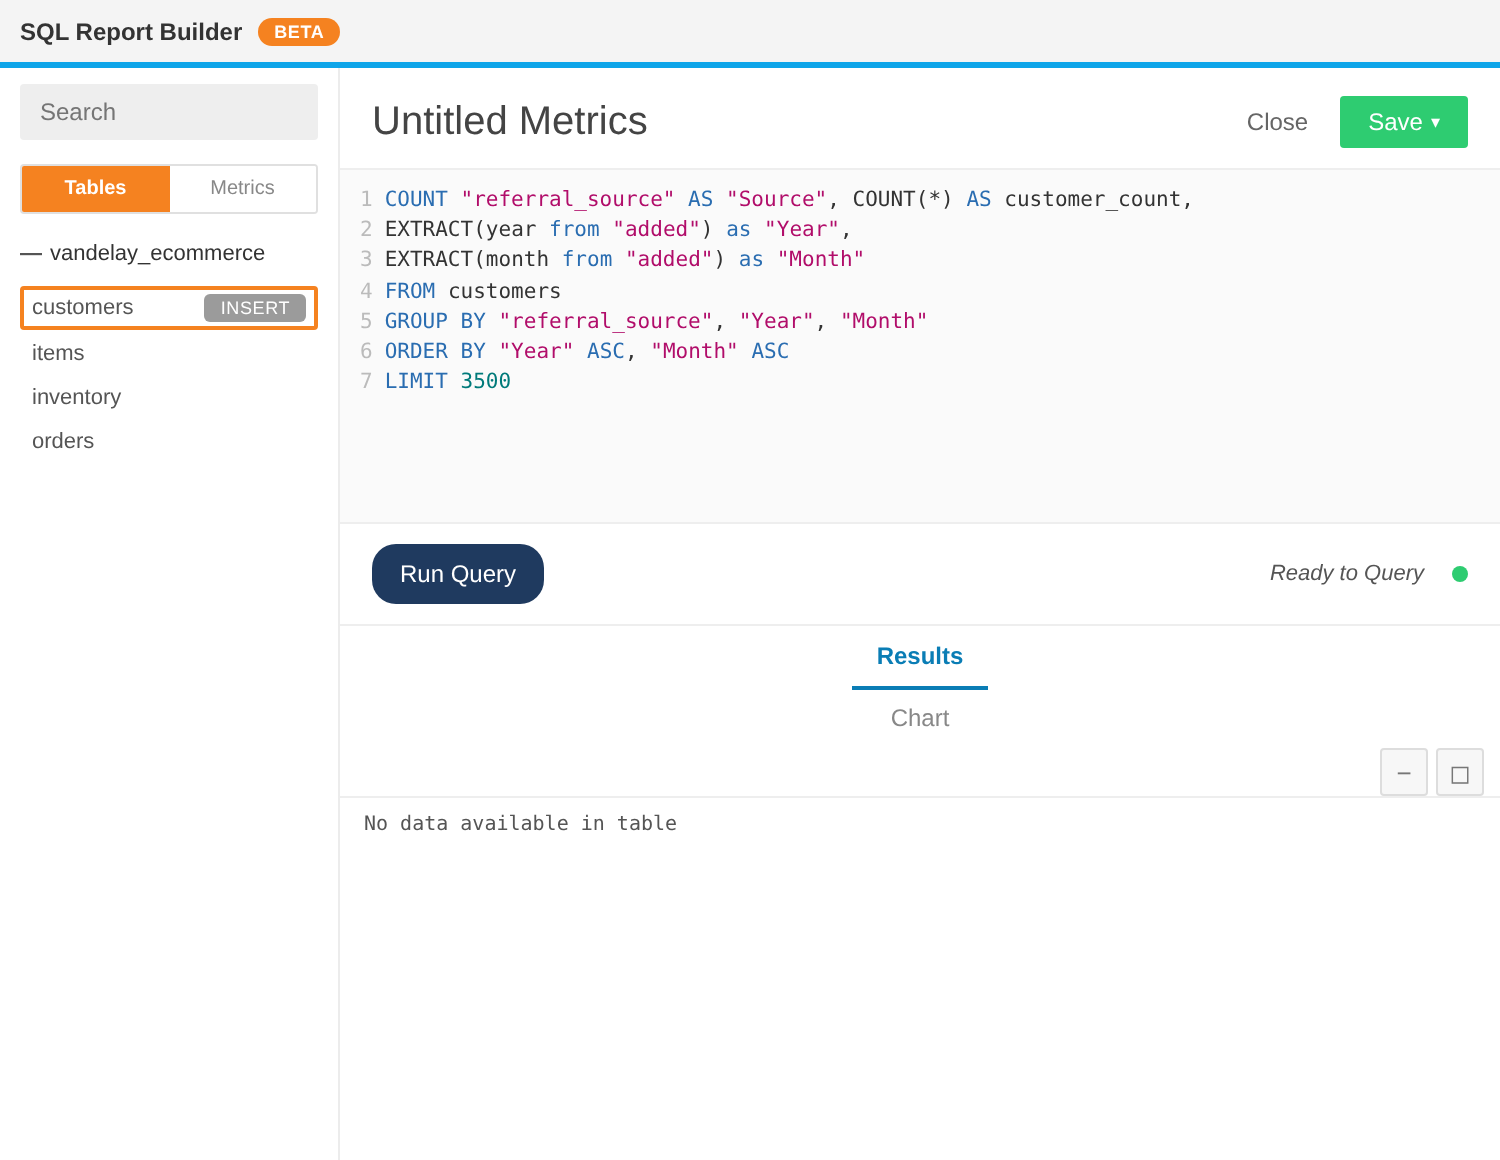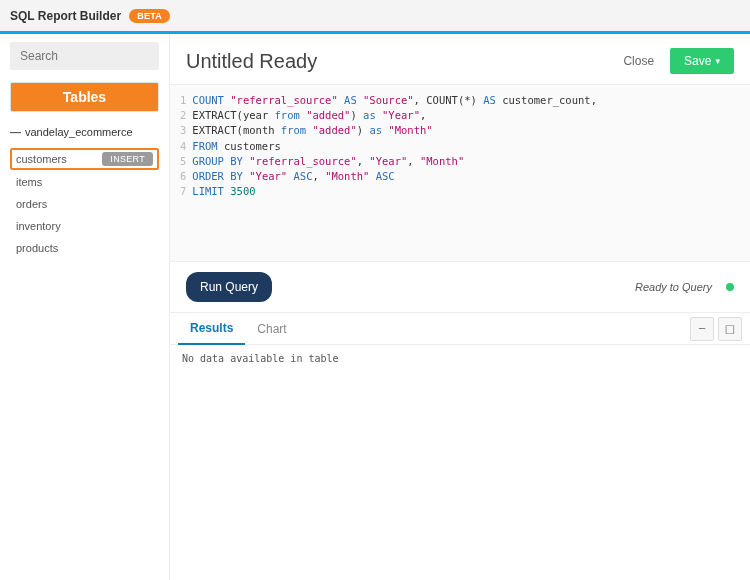--- a/index.html
+++ b/index.html
@@ -4,21 +4,21 @@
   <style>
     * { box-sizing: border-box; margin: 0; padding: 0; }
     body { font-family: -apple-system, BlinkMacSystemFont, "Segoe UI", Arial, sans-serif; font-size: 13px; color: #333; background: #fff; width: 750px; height: 580px; overflow: hidden; }
     .topbar { height: 34px; background: #f4f4f4; border-bottom: 3px solid #0ea5e9; display: flex; align-items: center; padding: 0 10px; gap: 8px; }
     .topbar-title { font-weight: 600; font-size: 12px; }
     .beta-badge { background: #f58220; color: #fff; font-size: 9px; font-weight: 700; padding: 2px 8px; border-radius: 10px; letter-spacing: 0.3px; }
     .main { display: flex; height: calc(580px - 34px); }
     .sidebar { width: 170px; border-right: 1px solid #ececec; background: #fff; padding: 8px 10px; }
     .search-input { width: 100%; height: 28px; background: #eee; border: none; padding: 12px 10px; color: #888; font-size: 12px; border-radius: 2px; outline: none; }
     .side-tabs { display: flex; margin: 12px 0 10px; border: 1px solid #e0e0e0; border-radius: 2px; overflow: hidden; }
-    .side-tab { flex: 1; text-align: center; padding: 6px 0; font-size: 14px; color: #888; cursor: pointer; background: #fff; }
+    .side-tab { flex: 1; text-align: center; padding: 6px 0; font-size: 10px; color: #888; cursor: pointer; background: #fff; }
     .side-tab.active { background: #f58220; color: #fff; font-weight: 600; }
     .db-group { margin-top: 10px; }
     .db-head { font-size: 11px; color: #333; padding: 4px 0; display: flex; align-items: center; gap: 4px; cursor: pointer; }
     .minus-icon { font-weight: bold; color: #555; }
     .table-list { margin-top: 6px; }
     .table-item { display: flex; justify-content: space-between; align-items: center; padding: 4px 6px; font-size: 11px; color: #555; border-radius: 2px; cursor: pointer; margin: 2px 0; }
     .table-item.selected { border: 2px solid #f58220; background: #fff; padding: 2px 4px; }
     .insert-chip { background: #9b9b9b; color: #fff; font-size: 9px; padding: 2px 8px; border-radius: 3px; letter-spacing: 0.3px; }
     .content { flex: 1; display: flex; flex-direction: column; }
     .header-row { display: flex; align-items: center; padding: 14px 16px 10px; gap: 10px; }
@@ -33,70 +33,68 @@
     .tok-str { color: #b10d6a; }
     .tok-fn { color: #333; }
     .tok-num { color: #007a7a; }
     .tok-id { color: #333; }
     .runbar { display: flex; align-items: center; padding: 10px 16px; gap: 10px; }
     .run-btn { background: #1f3a5f; color: #fff; border: none; padding: 8px 14px; border-radius: 12px; font-size: 12px; cursor: pointer; }
     .spacer { flex: 1; }
     .status-label { font-size: 11px; font-style: italic; color: #555; }
     .status-dot { width: 8px; height: 8px; border-radius: 50%; background: #2ecc71; display: inline-block; margin-left: 4px; vertical-align: middle; }
     .results-area { border-top: 1px solid #eee; }
-    .result-tabs { display: flex; align-items: center; padding: 0 8px; border-bottom: 1px solid #eee; }
+    .result-tabs { display: flex; align-items: center; padding: 0 8px; border-bottom: 1px solid #eee; flex-direction: column; }
     .result-tab { padding: 8px 12px; font-size: 12px; color: #888; cursor: pointer; }
     .result-tab.active { color: #0a7db5; font-weight: 600; border-bottom: 2px solid #0a7db5; margin-bottom: -1px; }
     .result-tools { margin-left: auto; display: flex; gap: 4px; }
     .tool-btn { width: 24px; height: 24px; border: 1px solid #ddd; background: #f7f7f7; display: flex; align-items: center; justify-content: center; cursor: pointer; border-radius: 2px; color: #777; font-size: 13px; }
     .no-data { padding: 8px 12px; font-family: Menlo, Consolas, monospace; font-size: 10px; color: #555; }
   </style>
 </head>
 <body>
 
 <div class="topbar">
   <span class="topbar-title">SQL Report Builder</span>
   <span class="beta-badge">BETA</span>
 </div>
 
 <div class="main">
   <div class="sidebar">
     <input class="search-input" placeholder="Search" style="">
     <div class="side-tabs">
       <div class="side-tab active">Tables</div>
+      <div class="side-tab">Metrics</div>
     </div>
     <div class="db-group">
       <div class="db-head">
         <span class="minus-icon">—</span>
         <span>vandelay_ecommerce</span>
       </div>
       <div class="table-list" id="table-list">
           <div class="table-item selected">
             <span>customers</span>
             <span class="insert-chip">INSERT</span>
           </div>
           <div class="table-item">
             <span>items</span>
           </div>
           <div class="table-item">
-            <span>orders</span>
-          </div>
-          <div class="table-item">
             <span>inventory</span>
           </div>
           <div class="table-item">
-            <span>products</span>
+            <span>orders</span>
           </div>
         </div>
     </div>
   </div>
 
   <div class="content">
     <div class="header-row">
-      <div class="report-title">Untitled Ready</div>
+      <div class="report-title">Untitled Metrics</div>
       <span class="close-link">Close</span>
       <button class="save-btn">
         <span>Save</span>
         <span class="save-caret">▾</span>
       </button>
     </div>
 
     <div class="editor" id="editor">
         <div class="code-line"><span class="lineno">1</span><span class="tok-kw">COUNT </span><span class="tok-str">"referral_source"</span><span class="tok-kw"> AS </span><span class="tok-str">"Source"</span><span>, </span><span class="tok-fn">COUNT</span><span>(</span><span>*</span><span>) </span><span class="tok-kw">AS </span><span class="tok-id">customer_count</span><span>,</span></div>
         <div class="code-line"><span class="lineno">2</span><span class="tok-fn">EXTRACT</span><span>(</span><span class="tok-id">year</span><span class="tok-kw"> from </span><span class="tok-str">"added"</span><span>) </span><span class="tok-kw">as </span><span class="tok-str">"Year"</span><span>,</span></div>

